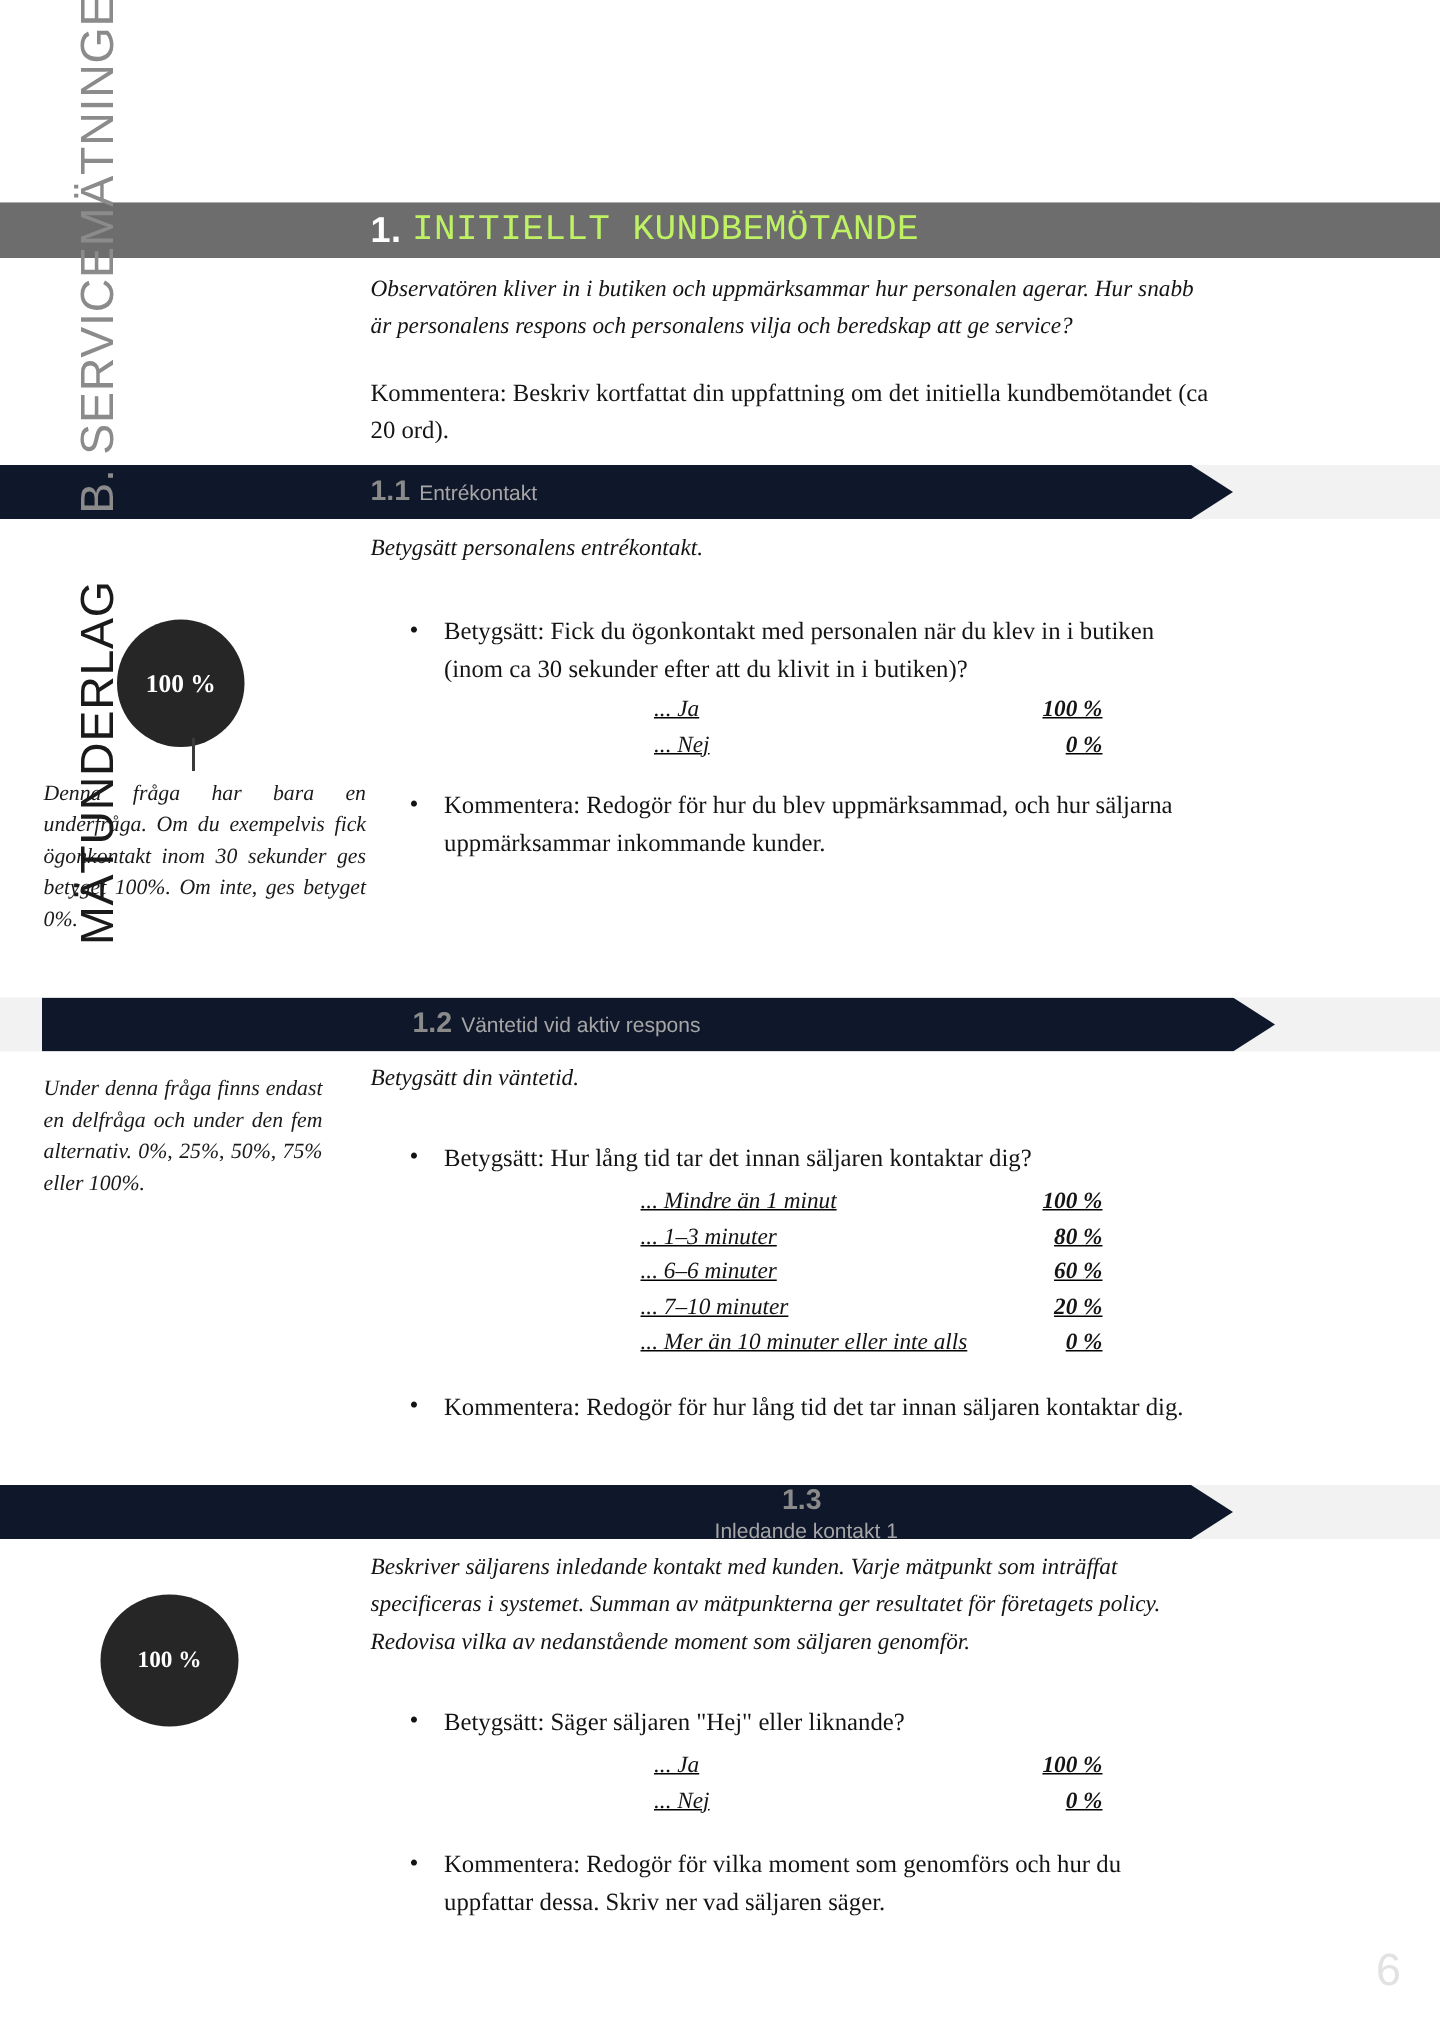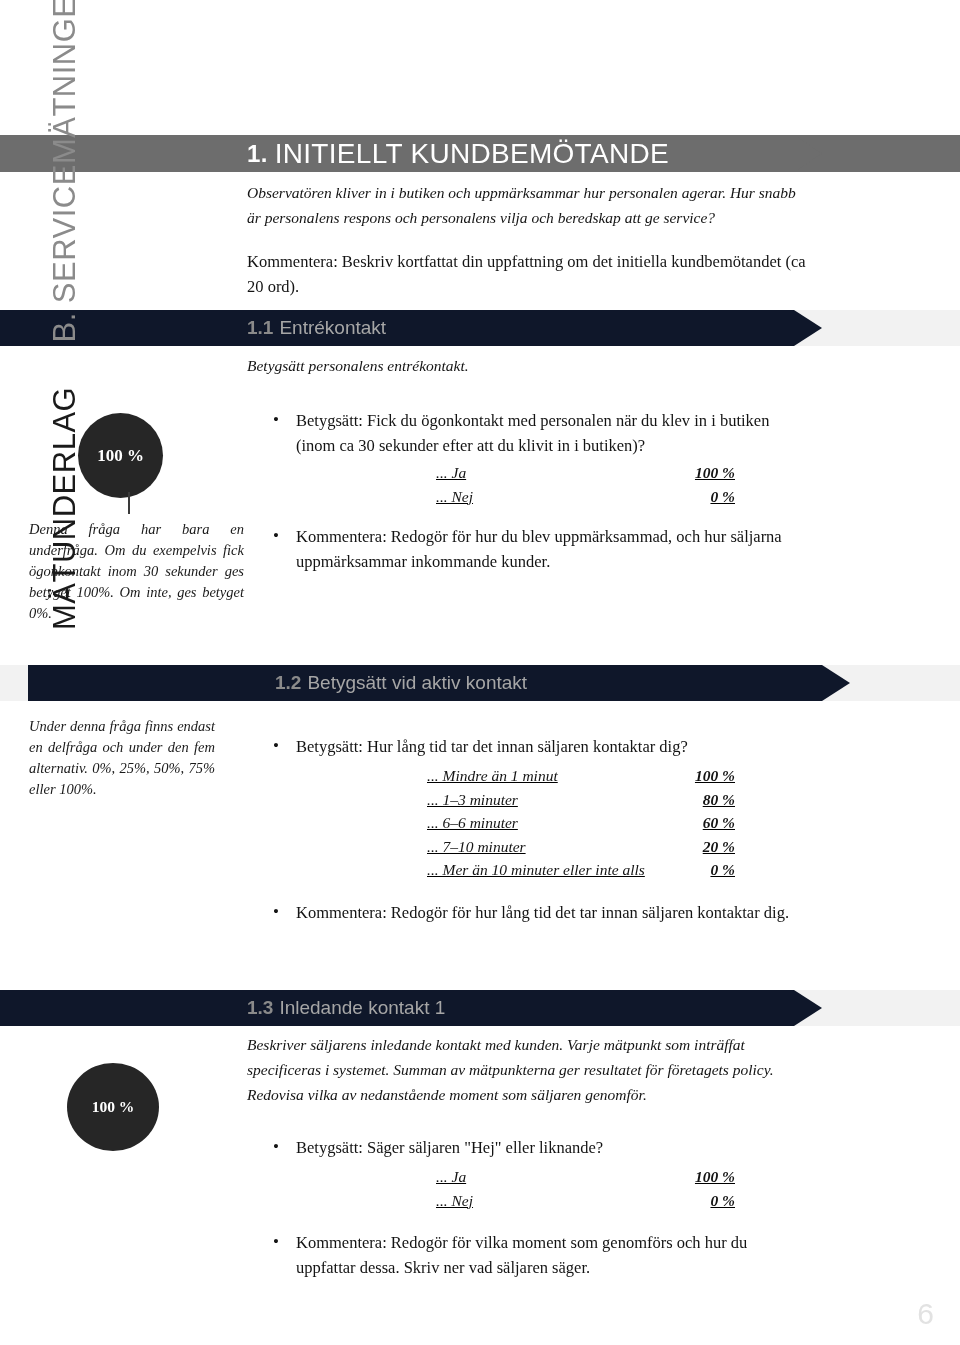--- a/index.html
+++ b/index.html
@@ -62,31 +62,31 @@
     left:0;width:822px;height:36px;
     background:#0f172a;
     clip-path:polygon(0 0, 794px 0, 822px 50%, 794px 100%, 0 100%);
     padding-left:247px;
   }
   .banner-main .b-num{
     font-family:"Liberation Sans", sans-serif;
     font-weight:bold;font-size:24px;color:#ffffff;letter-spacing:0.3px;
   }
   .banner-main .b-label{
-    font-family:Liberation Sans, sans-serif;
-    font-weight:400;font-size:28px;color:#ffffff;letter-spacing:0.3px;
+    font-family:Liberation Mono, monospace;
+    font-weight:400;font-size:24px;color:#bef264;letter-spacing:0.3px;
     margin-left:7px;
   }
   .banner-sub .b-num{
     font-family:"Liberation Sans", sans-serif;
     font-weight:bold;font-size:19px;color:#8a8a8a;
   }
   .banner-sub .b-label{
     font-family:"Liberation Sans", sans-serif;
-    font-weight:400;font-size:19px;color:#a6a6a6;
+    font-weight:400;font-size:14px;color:#a6a6a6;
     margin-left:6px;
   }
 
   
   .content{position:absolute;left:247px;width:560px;z-index:4;}
 
   p.intro{
     margin:0;
     font-family:"Liberation Serif", serif;
     font-style:italic;
@@ -238,24 +238,25 @@
   </div>
 
   <div class="circle" style="left:78px;top:413px;width:85px;height:85px;font-size:17px;">
     <span>100 %</span>
   </div>
   <div class="connector" style="left:128px;top:492px;height:22px;"></div>
   <div class="note" style="left:29px;top:519px;width:215px;">Denna fråga har bara en underfråga. Om du exempelvis fick ögonkontakt inom 30 sekunder ges betyget 100%. Om inte, ges betyget 0%.</div>
 
   <div class="banner banner-sub" style="top:665px;margin-left:28px;">
     <span class="b-num">1.2</span>
-    <span class="b-label">Betygsätt vid aktiv kontakt</span>
+    <span class="b-label">Väntetid vid aktiv respons</span>
   </div>
 
   <div class="content" style="top:706px;">
+    <p class="intro">Betygsätt din väntetid.</p>
 
     <div class="bullet" style="margin-top:28px;">
       <span class="dot">•</span>
       <span class="lead">Betygsätt:</span><span> Hur lång tid tar det innan säljaren kontaktar dig?</span>
     </div>
 
     <div class="answers" style="margin-left:180px;width:308px;margin-top:5px;">
       <div class="ans-row">
         <span class="ans-label">... Mindre än 1 minut</span>
         <span class="ans-spacer"></span>
@@ -284,21 +285,21 @@
     </div>
 
     <div class="bullet" style="margin-top:18px;">
       <span class="dot">•</span>
       <span class="lead">Kommentera:</span><span> Redogör för hur lång tid det tar innan säljaren kontaktar dig.</span>
     </div>
   </div>
 
   <div class="note" style="left:29px;top:716px;width:186px;">Under denna fråga finns endast en delfråga och under den fem alternativ. 0%, 25%, 50%, 75% eller 100%.</div>
 
-  <div class="banner banner-sub" style="top:990px;">
+  <div class="banner banner-sub" style="top:990px;flex-direction:column;">
     <span class="b-num">1.3</span>
     <span class="b-label">Inledande kontakt 1</span>
   </div>
 
   <div class="content" style="top:1032px;">
     <p class="intro">Beskriver säljarens inledande kontakt med kunden. Varje mätpunkt som inträffat specificeras i systemet. Summan av mätpunkterna ger resultatet för företagets policy. Redovisa vilka av nedanstående moment som säljaren genomför.</p>
 
     <div class="bullet" style="margin-top:28px;">
       <span class="dot">•</span>
       <span class="lead">Betygsätt:</span><span> Säger säljaren "Hej" eller liknande?</span>

